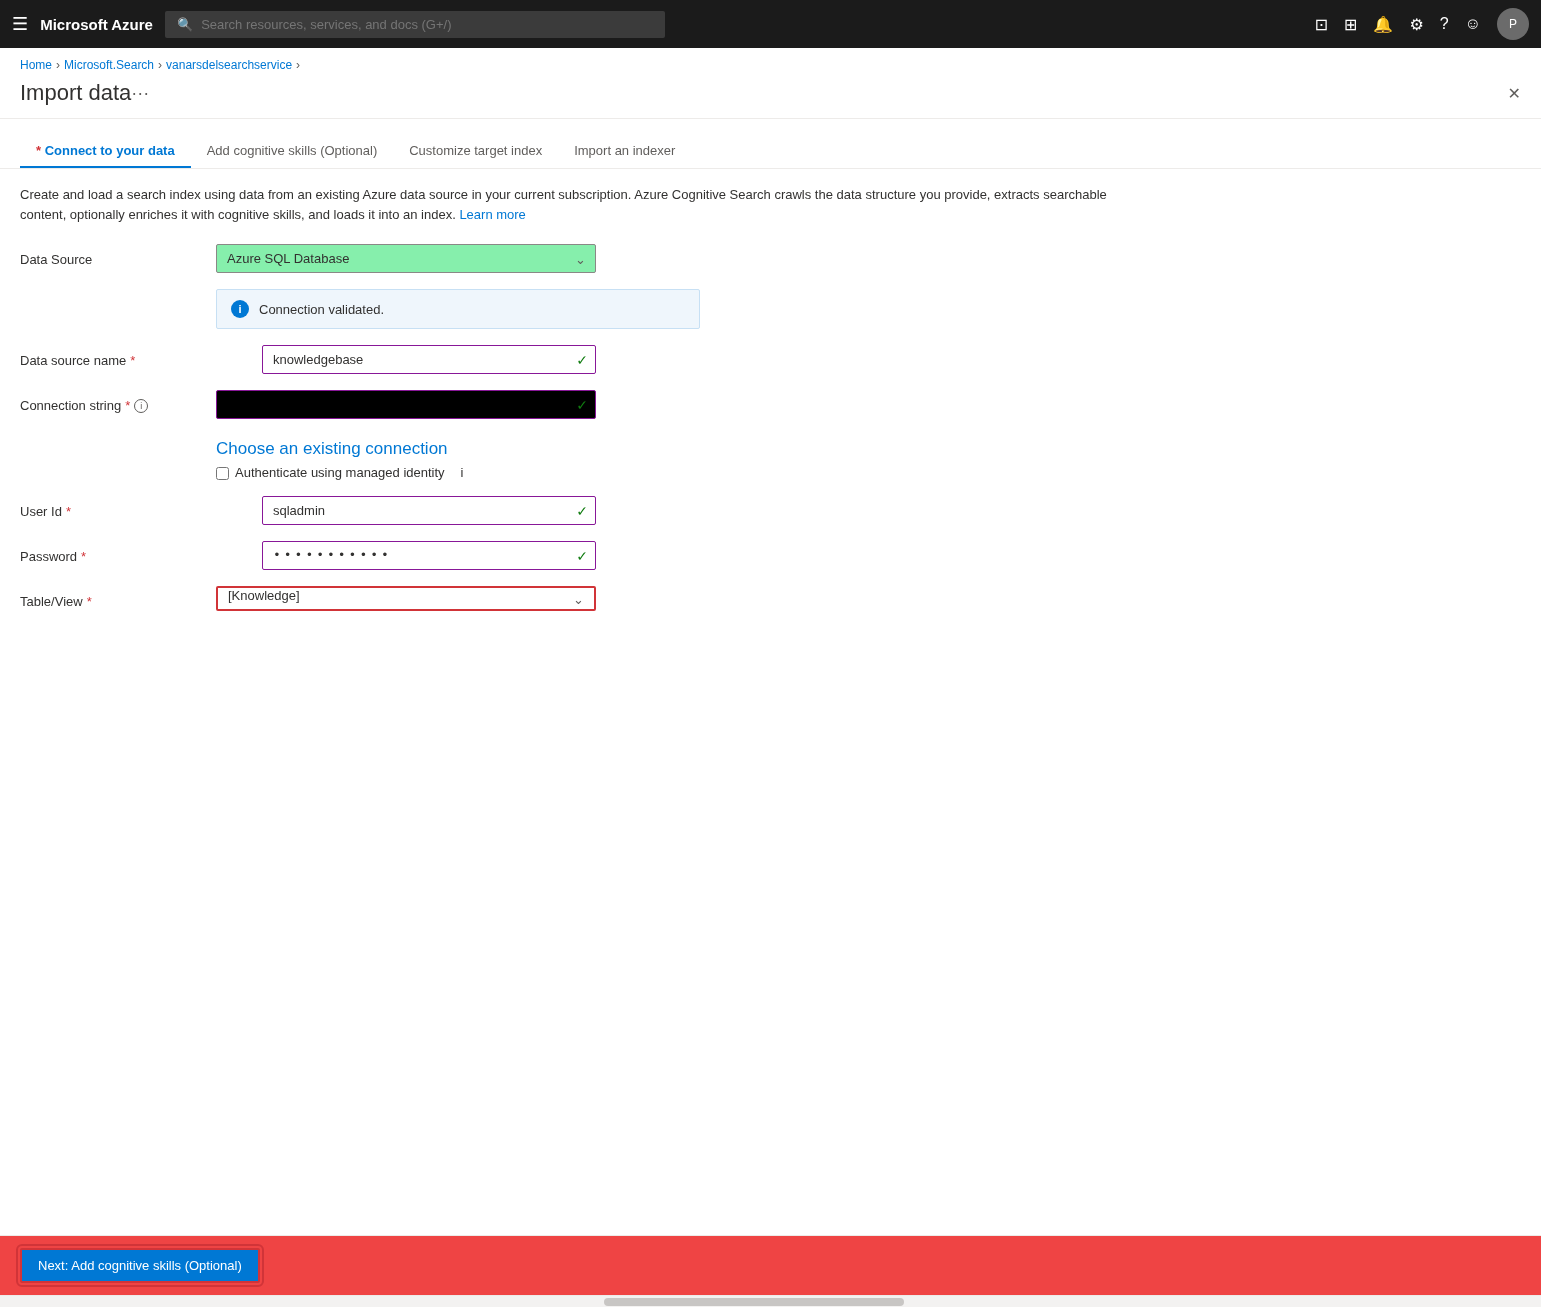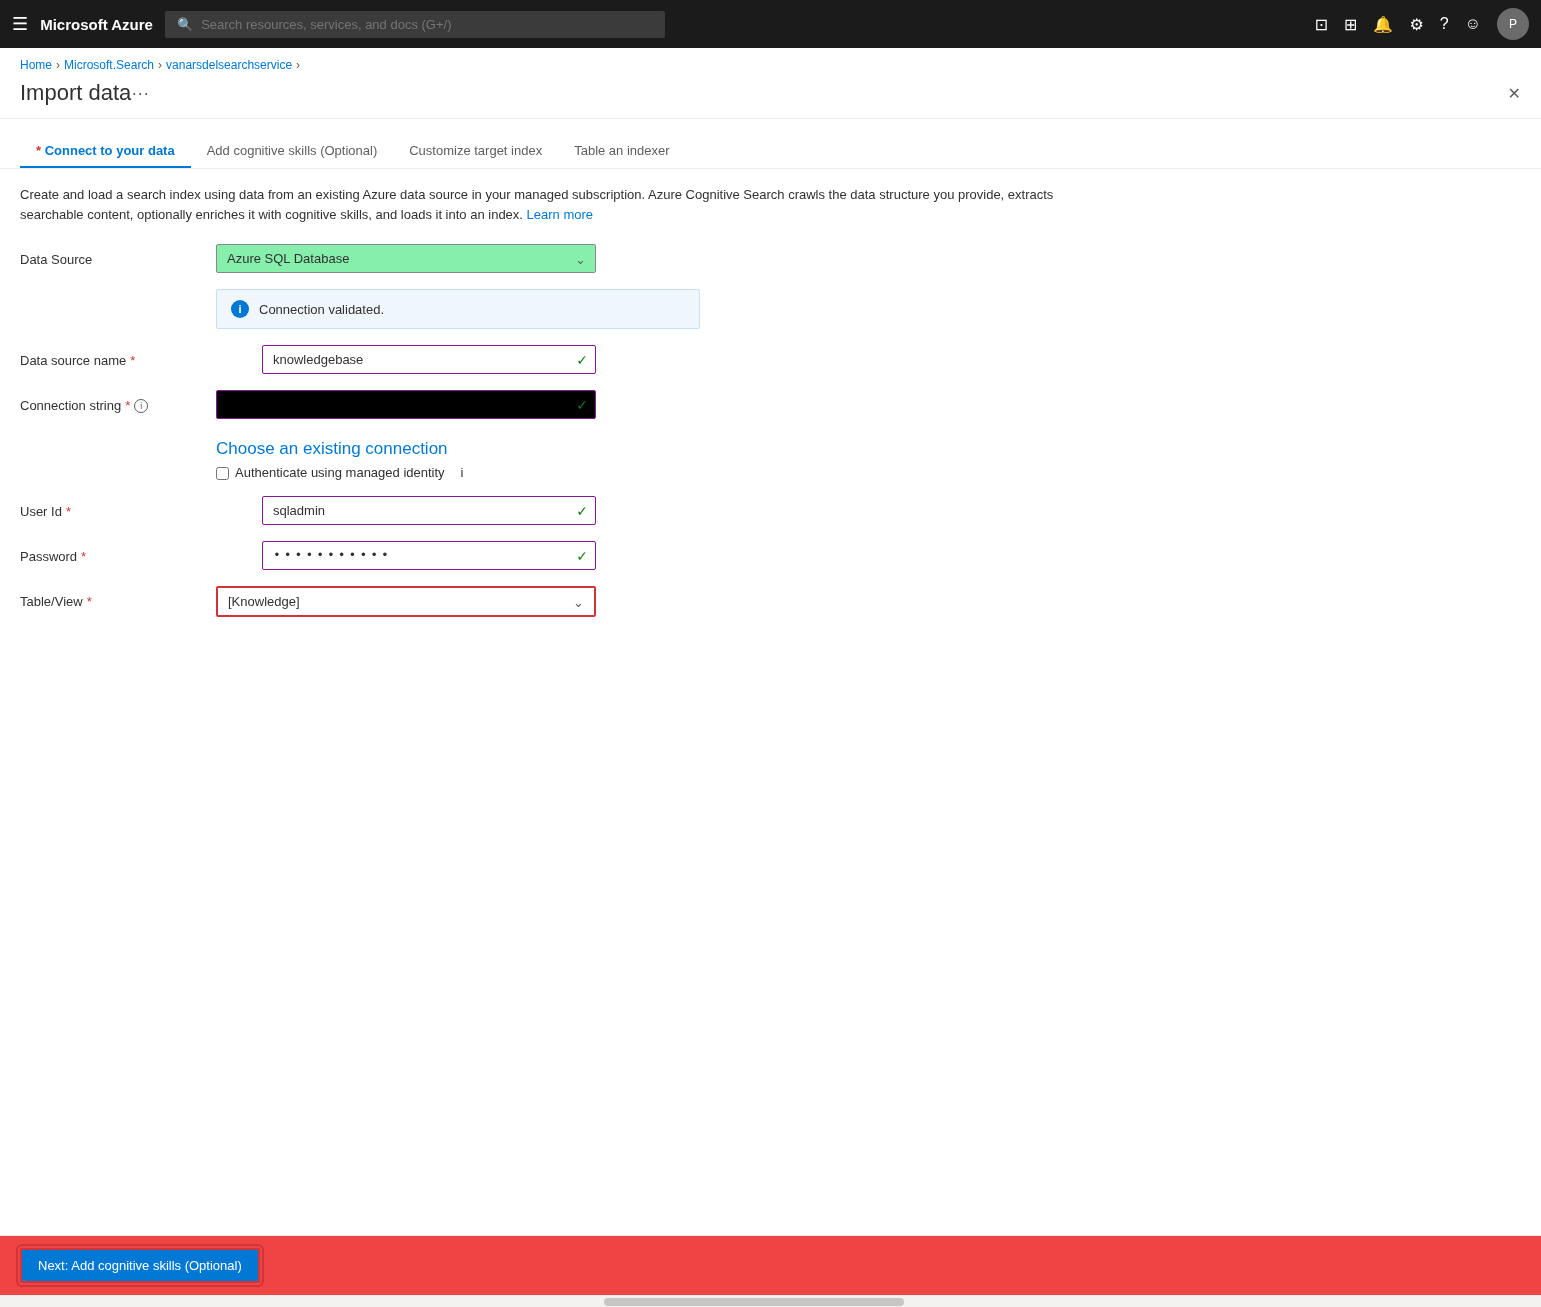--- a/index.html
+++ b/index.html
@@ -390,28 +390,28 @@
     <div class="tab active">
       <span style="color:#d13438;">* </span><span>Connect to your data</span>
     </div>
     <div class="tab">
       <span>Add cognitive skills (Optional)</span>
     </div>
     <div class="tab">
       <span>Customize target index</span>
     </div>
     <div class="tab">
-      <span>Table an indexer</span>
+      <span>Import an indexer</span>
     </div>
   </div>
 
   <div class="content-area">
 
     <p class="description-text">
-      <span>Create and load a search index using data from an existing Azure data source in your managed subscription. Azure Cognitive Search crawls the data structure you provide, extracts searchable content, optionally enriches it with cognitive skills, and loads it into an index.</span>
+      <span>Create and load a search index using data from an existing Azure data source in your current subscription. Azure Cognitive Search crawls the data structure you provide, extracts searchable content, optionally enriches it with cognitive skills, and loads it into an index.</span>
       <a href="#">Learn more</a>
     </p>
 
     <div class="form-section">
 
       <div class="form-row">
         <div class="form-label">
           <span>Data Source</span>
         </div>
         <div class="form-control-wrapper">
@@ -489,21 +489,21 @@
       </div>
 
 
       <div class="form-row">
         <div class="form-label">
           <span>Table/View</span>
           <span class="required-star" style="color:#d13438;">*</span>
         </div>
         <div class="form-control-wrapper">
           <div class="select-wrapper" style="border:2px solid #d13438;border-radius:2px;">
-            <select style="width:100%;padding:6px 30px 6px 10px;border:none;background:#fff;font-size:13px;color:#323130;cursor:pointer;border-radius:0;outline:none;appearance:none;-webkit-appearance:none;">
+            <select style="width:100%;padding:0 30px 6px 10px;border:none;background:#fff;font-size:13px;color:#323130;cursor:pointer;border-radius:0;outline:none;appearance:none;-webkit-appearance:none;">
               <option>[Knowledge]</option>
               <option>[dbo].[KnowledgeBase]</option>
             </select>
           </div>
         </div>
       </div>
 
     </div>
   </div>
 

